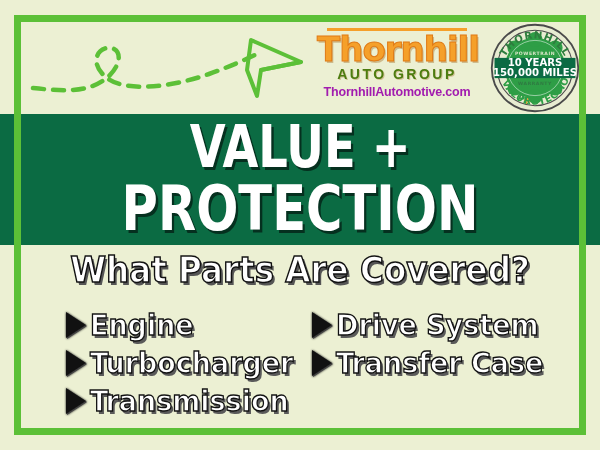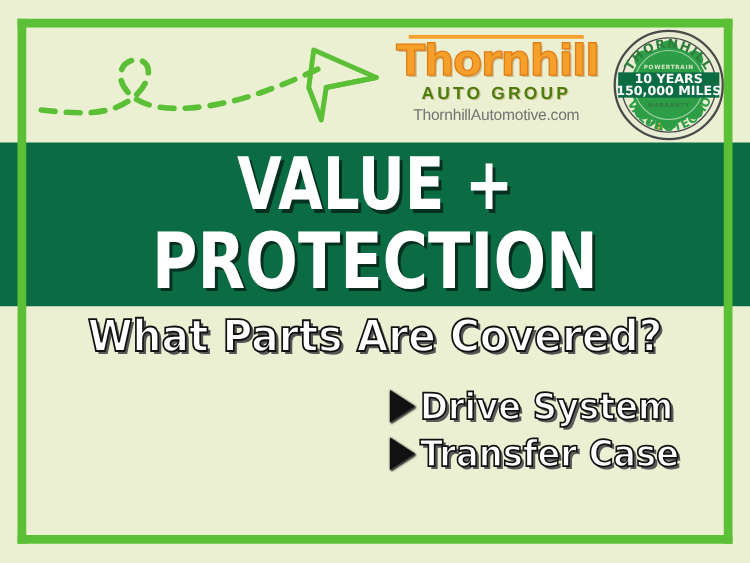--- a/index.html
+++ b/index.html
@@ -36,22 +36,22 @@
   }
   .logo-bar{height:3px;background:#f5a02a;margin:0 10px 1px 10px;}
   .logo-sub{
     font-family:"Liberation Sans",sans-serif;
     font-weight:bold;font-size:14px;line-height:16px;letter-spacing:2.5px;
     color:#4d7c0f;
     text-shadow:1px 1px 0 rgba(150,90,10,.3);
   }
   .logo-url{
     font-family:"Liberation Sans",sans-serif;
-    font-weight:normal;font-size:12.5px;line-height:16px;
-    color:#737373;margin-top:2px;letter-spacing:-.2px;
+    font-weight:bold;font-size:12.5px;line-height:16px;
+    color:#a21caf;margin-top:2px;letter-spacing:-.2px;
   }
 
   
   .badge{position:absolute;left:468px;top:0px;width:92px;height:92px;}
 
   
   .title{
     position:absolute;left:0;top:114px;width:600px;height:131px;
     display:flex;flex-direction:column;align-items:center;justify-content:center;
   }
@@ -172,20 +172,34 @@
   </div>
 
   <div class="title">
     <div class="title-line title-1">VALUE +</div>
     <div class="title-line title-2">PROTECTION</div>
   </div>
 
   <div class="subtitle">What Parts Are Covered?</div>
 
   <div class="lists">
+    <div class="col col-left">
+      <div class="item">
+        <span class="bullet"></span>
+        <span class="item-label">Engine</span>
+      </div>
+      <div class="item">
+        <span class="bullet"></span>
+        <span class="item-label">Turbocharger</span>
+      </div>
+      <div class="item">
+        <span class="bullet"></span>
+        <span class="item-label">Transmission</span>
+      </div>
+    </div>
     <div class="col col-right">
       <div class="item">
         <span class="bullet"></span>
         <span class="item-label">Drive System</span>
       </div>
       <div class="item">
         <span class="bullet"></span>
         <span class="item-label">Transfer Case</span>
       </div>
     </div>

